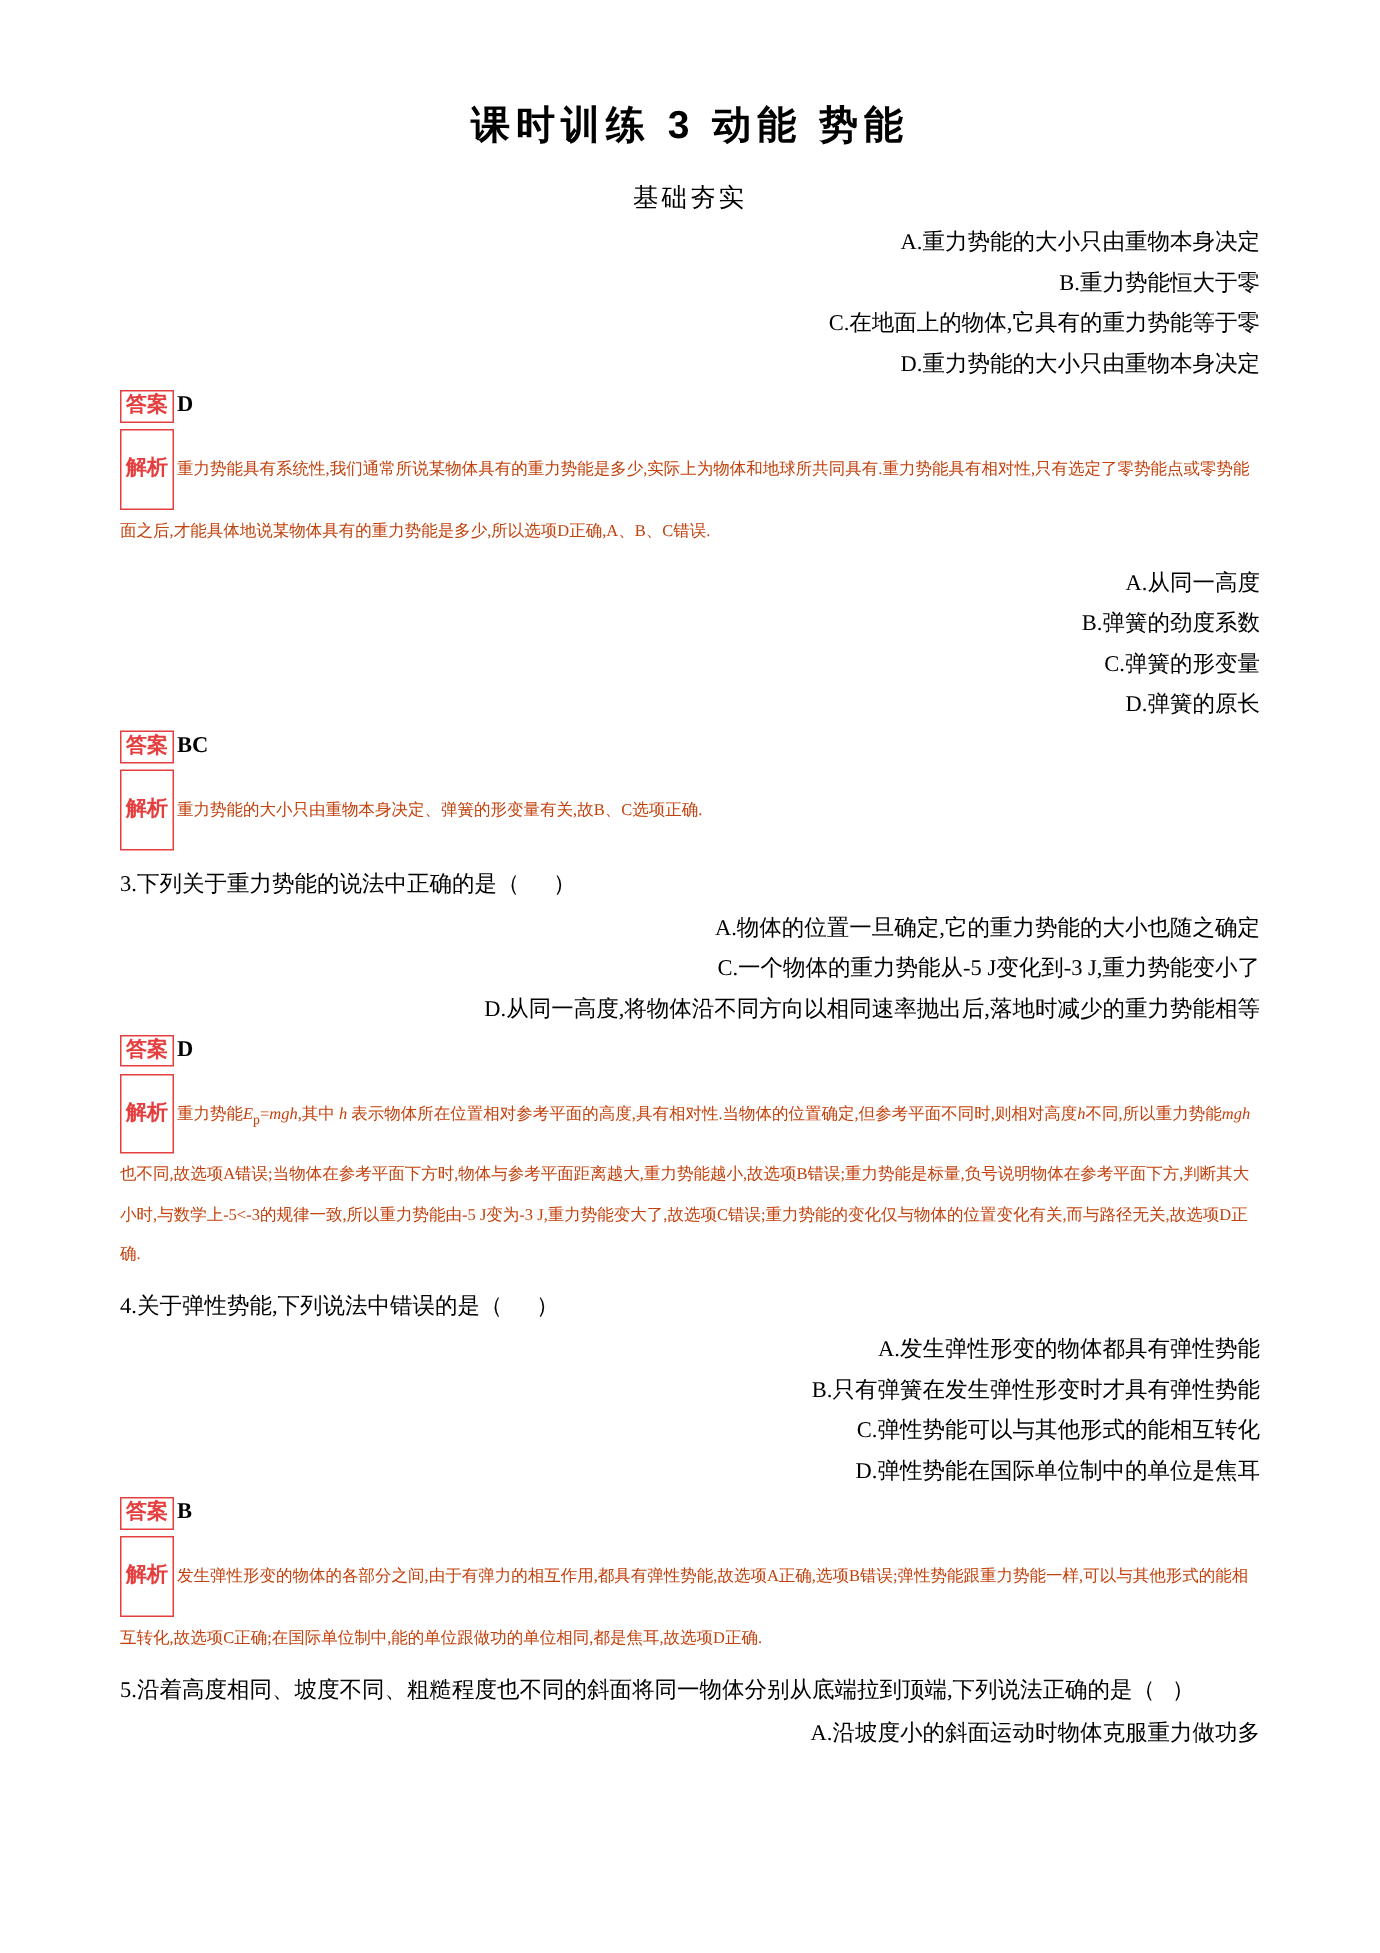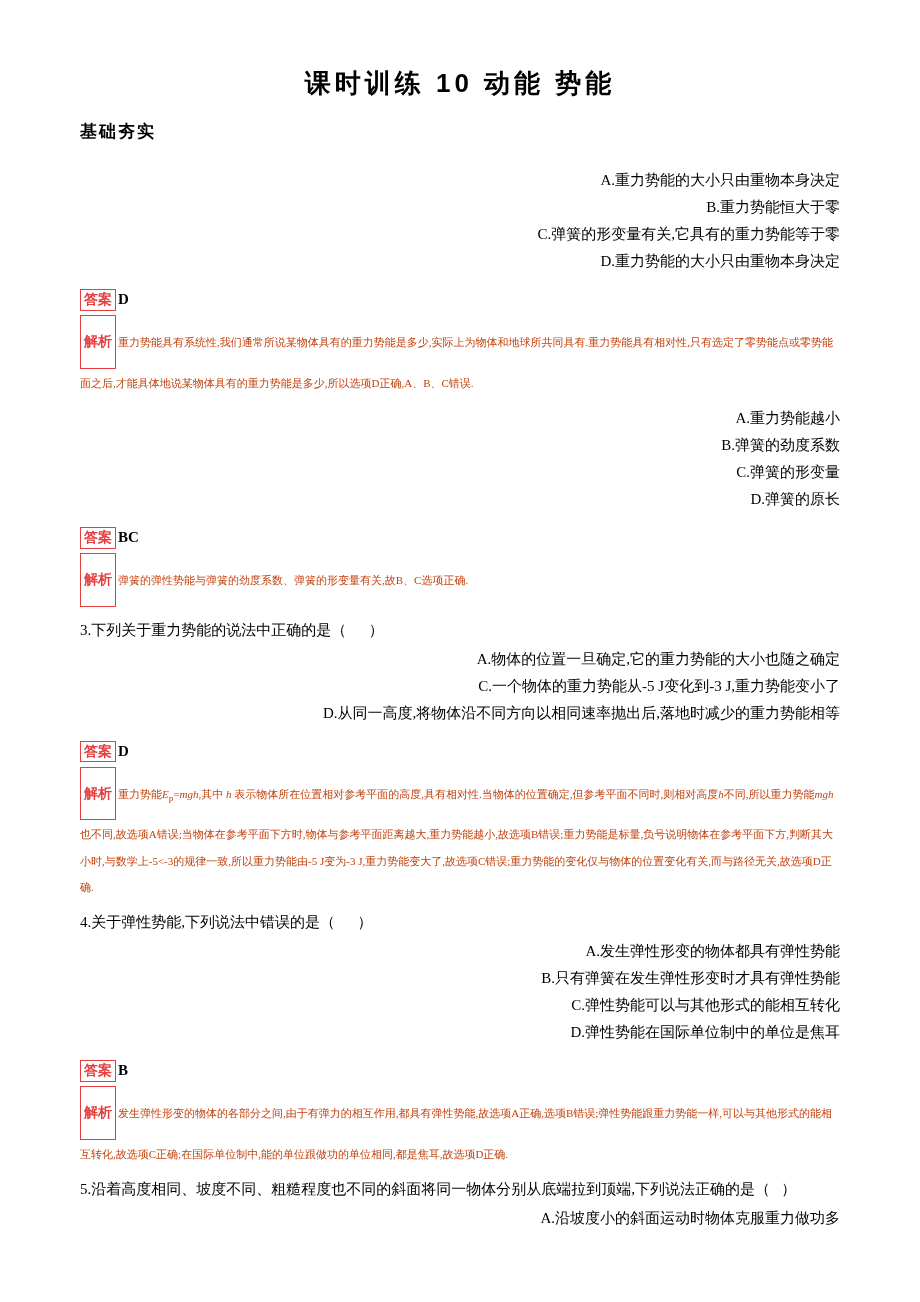--- a/index.html
+++ b/index.html
@@ -22,45 +22,45 @@
     .page-title {
       text-align: center;
       font-size: 26px;
       font-weight: bold;
       margin-bottom: 10px;
       letter-spacing: 4px;
       font-family: "SimHei", "黑体", sans-serif;
     }
 
     .section-title {
-      text-align: left;
+      text-align: center;
       font-size: 17px;
-      font-weight: bold;
-      margin-bottom: 20px;
+      font-weight: normal;
+      margin-bottom: 2px;
       letter-spacing: 2px;
     }
 
     .question-block {
       margin-bottom: 6px;
     }
 
     .question-text {
       margin-bottom: 2px;
       text-indent: 0;
     }
 
     .option {
       margin-left: 0;
       display: block;
       text-align: right;
     }
 
     .answer-line {
       display: inline-block;
-      margin-top: 11px;
+      margin-top: 0;
       margin-bottom: 2px;
     }
 
     .answer-badge {
       display: inline-block;
       border: 1.5px solid #e53e3e;
       color: #e53e3e;
       font-weight: bold;
       padding: 0 3px;
       font-size: 14px;
@@ -96,46 +96,46 @@
       font-size: 11px;
     }
 
     .math-italic {
       font-style: italic;
     }
   </style>
 </head>
 <body>
 
-<div class="page-title">课时训练 10    动能    势能</div>
+<div class="page-title">课时训练 3    动能    势能</div>
 <div class="section-title">基础夯实</div>
 
 <div class="question-block">
   <span class="option">A.重力势能的大小只由重物本身决定</span>
   <span class="option">B.重力势能恒大于零</span>
-  <span class="option">C.弹簧的形变量有关,它具有的重力势能等于零</span>
+  <span class="option">C.在地面上的物体,它具有的重力势能等于零</span>
   <span class="option">D.重力势能的大小只由重物本身决定</span>
   <div class="answer-line">
     <span class="answer-badge">答案</span><span class="answer-value">D</span>
   </div>
   <div class="jiexi-block">
     <span class="jiexi-badge">解析</span><span class="jiexi-text">重力势能具有系统性,我们通常所说某物体具有的重力势能是多少,实际上为物体和地球所共同具有.重力势能具有相对性,只有选定了零势能点或零势能面之后,才能具体地说某物体具有的重力势能是多少,所以选项D正确,A、B、C错误.</span>
   </div>
 </div>
 
 <div class="question-block">
-  <span class="option">A.重力势能越小</span>
+  <span class="option">A.从同一高度</span>
   <span class="option">B.弹簧的劲度系数</span>
   <span class="option">C.弹簧的形变量</span>
   <span class="option">D.弹簧的原长</span>
   <div class="answer-line">
     <span class="answer-badge">答案</span><span class="answer-value">BC</span>
   </div>
   <div class="jiexi-block">
-    <span class="jiexi-badge">解析</span><span class="jiexi-text">弹簧的弹性势能与弹簧的劲度系数、弹簧的形变量有关,故B、C选项正确.</span>
+    <span class="jiexi-badge">解析</span><span class="jiexi-text">重力势能的大小只由重物本身决定、弹簧的形变量有关,故B、C选项正确.</span>
   </div>
 </div>
 
 <div class="question-block">
   <div class="question-text">3.下列关于重力势能的说法中正确的是（&nbsp;&nbsp;&nbsp;&nbsp;&nbsp;&nbsp;）</div>
   <span class="option">A.物体的位置一旦确定,它的重力势能的大小也随之确定</span>
   <span class="option">C.一个物体的重力势能从-5 J变化到-3 J,重力势能变小了</span>
   <span class="option">D.从同一高度,将物体沿不同方向以相同速率抛出后,落地时减少的重力势能相等</span>
   <div class="answer-line">
     <span class="answer-badge">答案</span><span class="answer-value">D</span>

